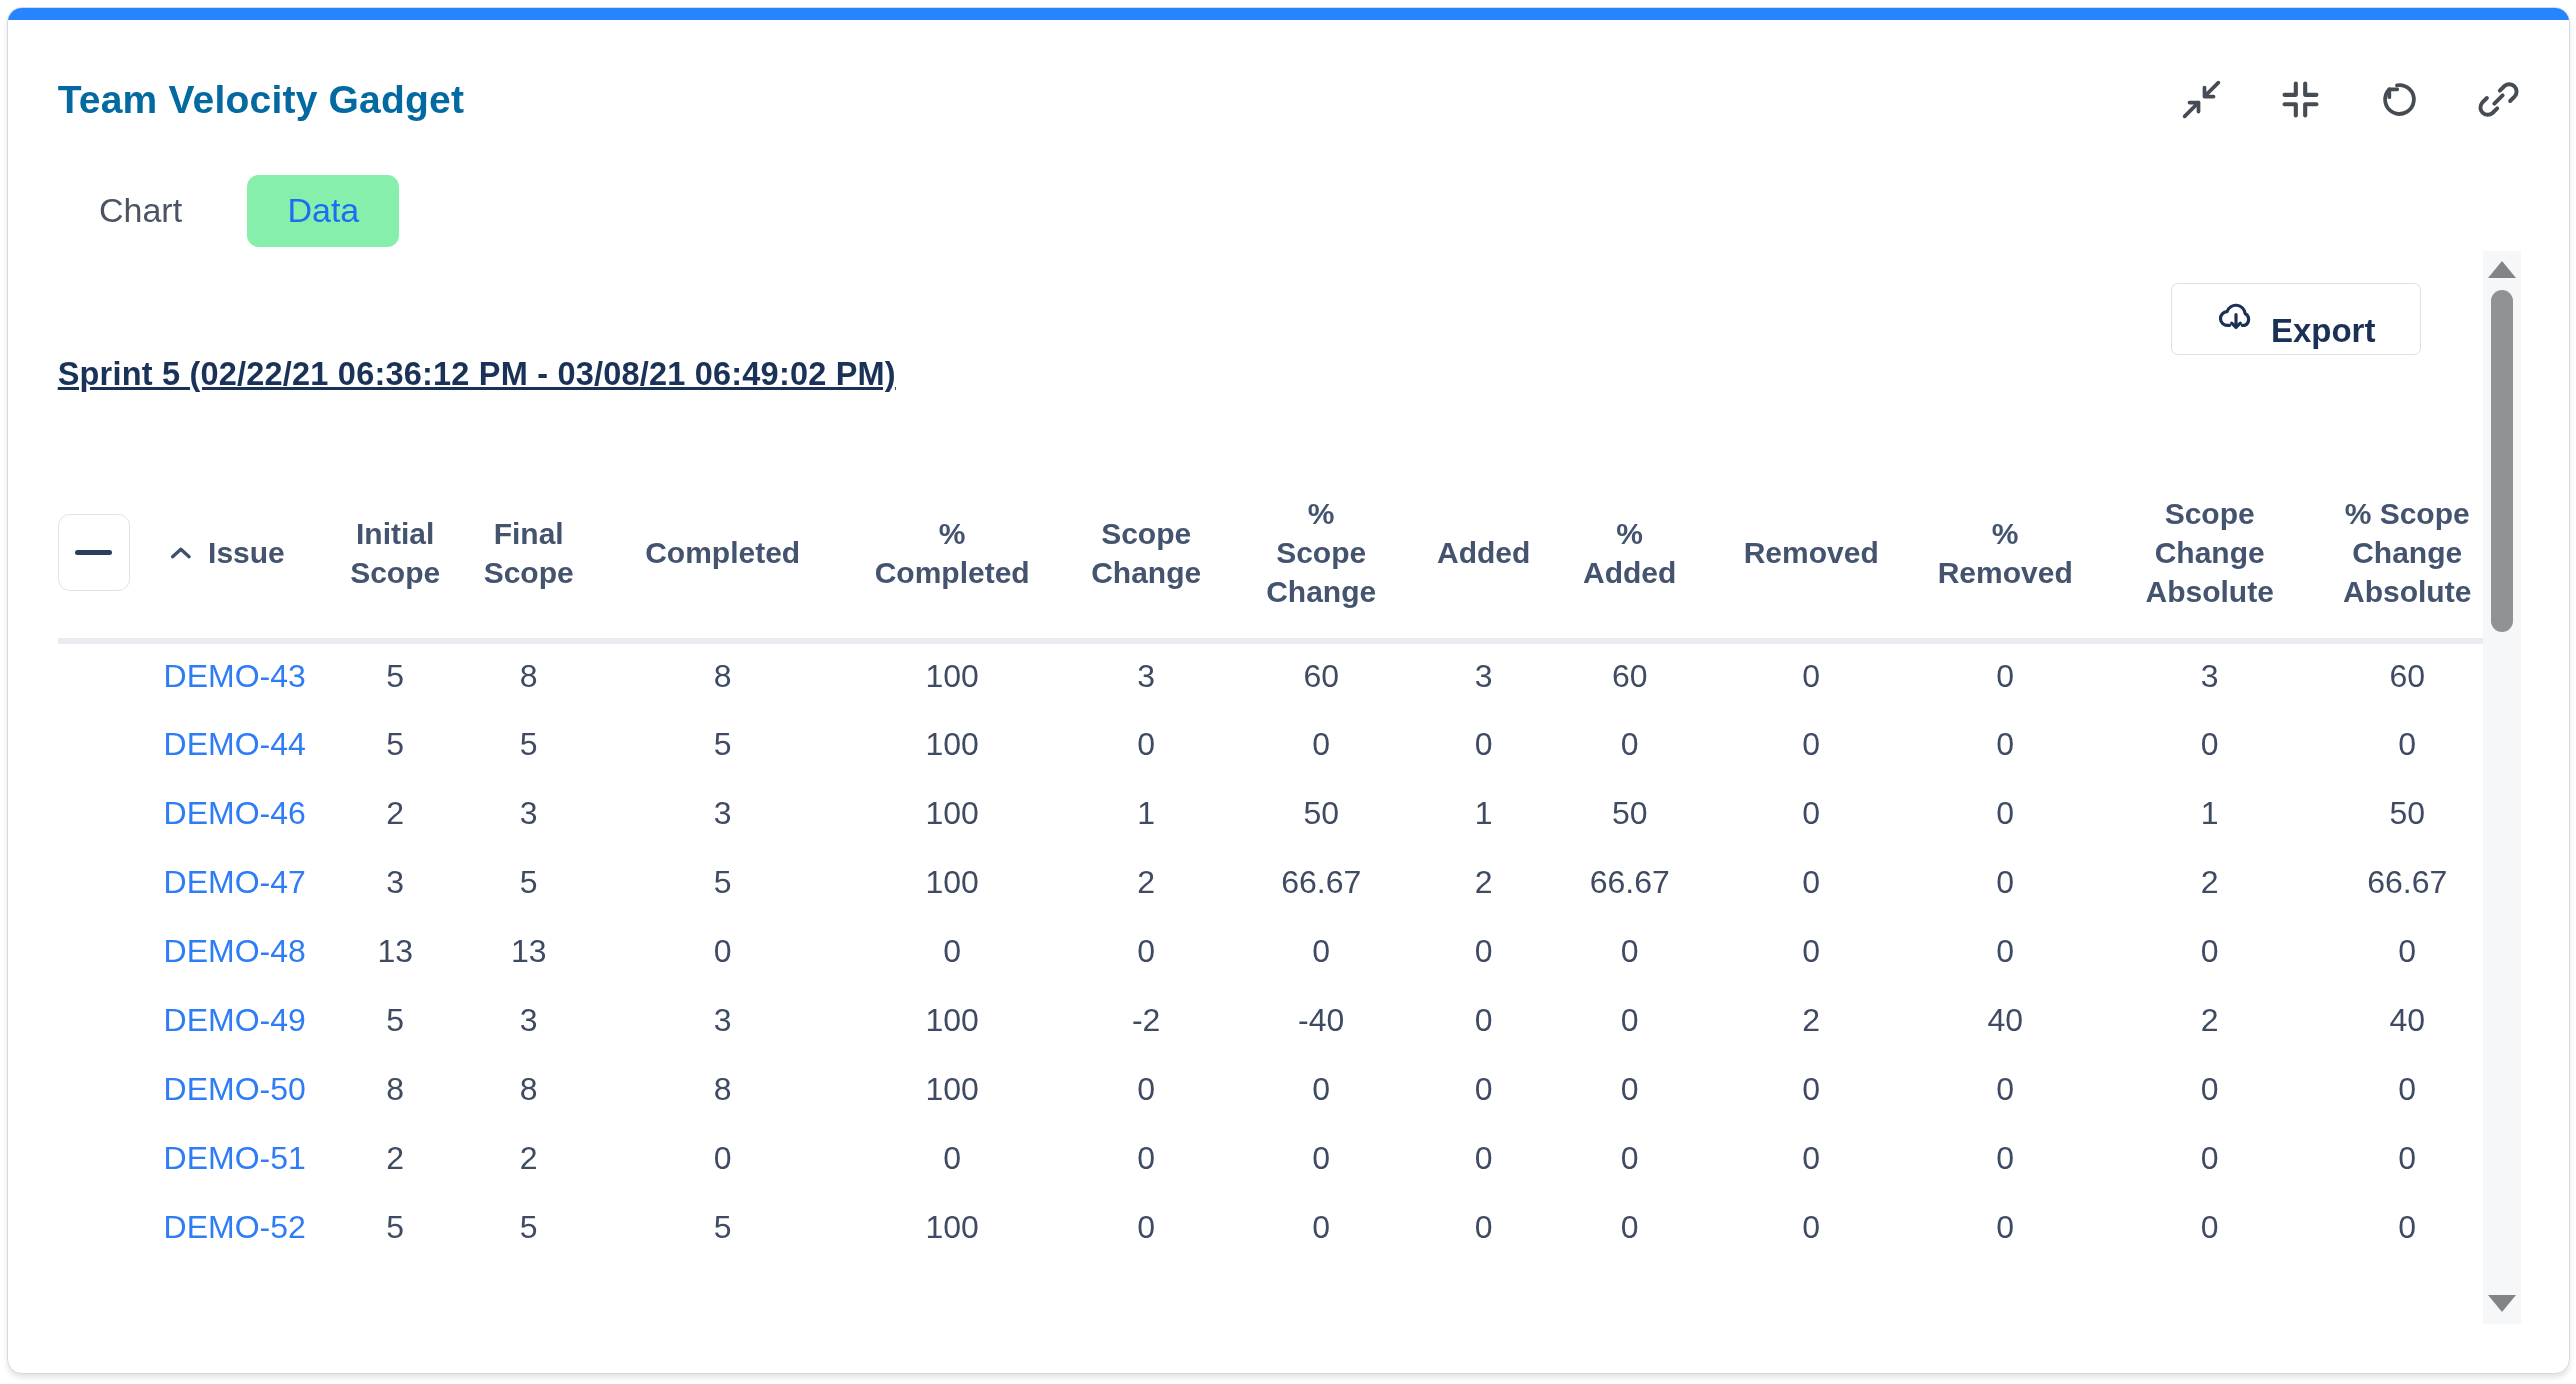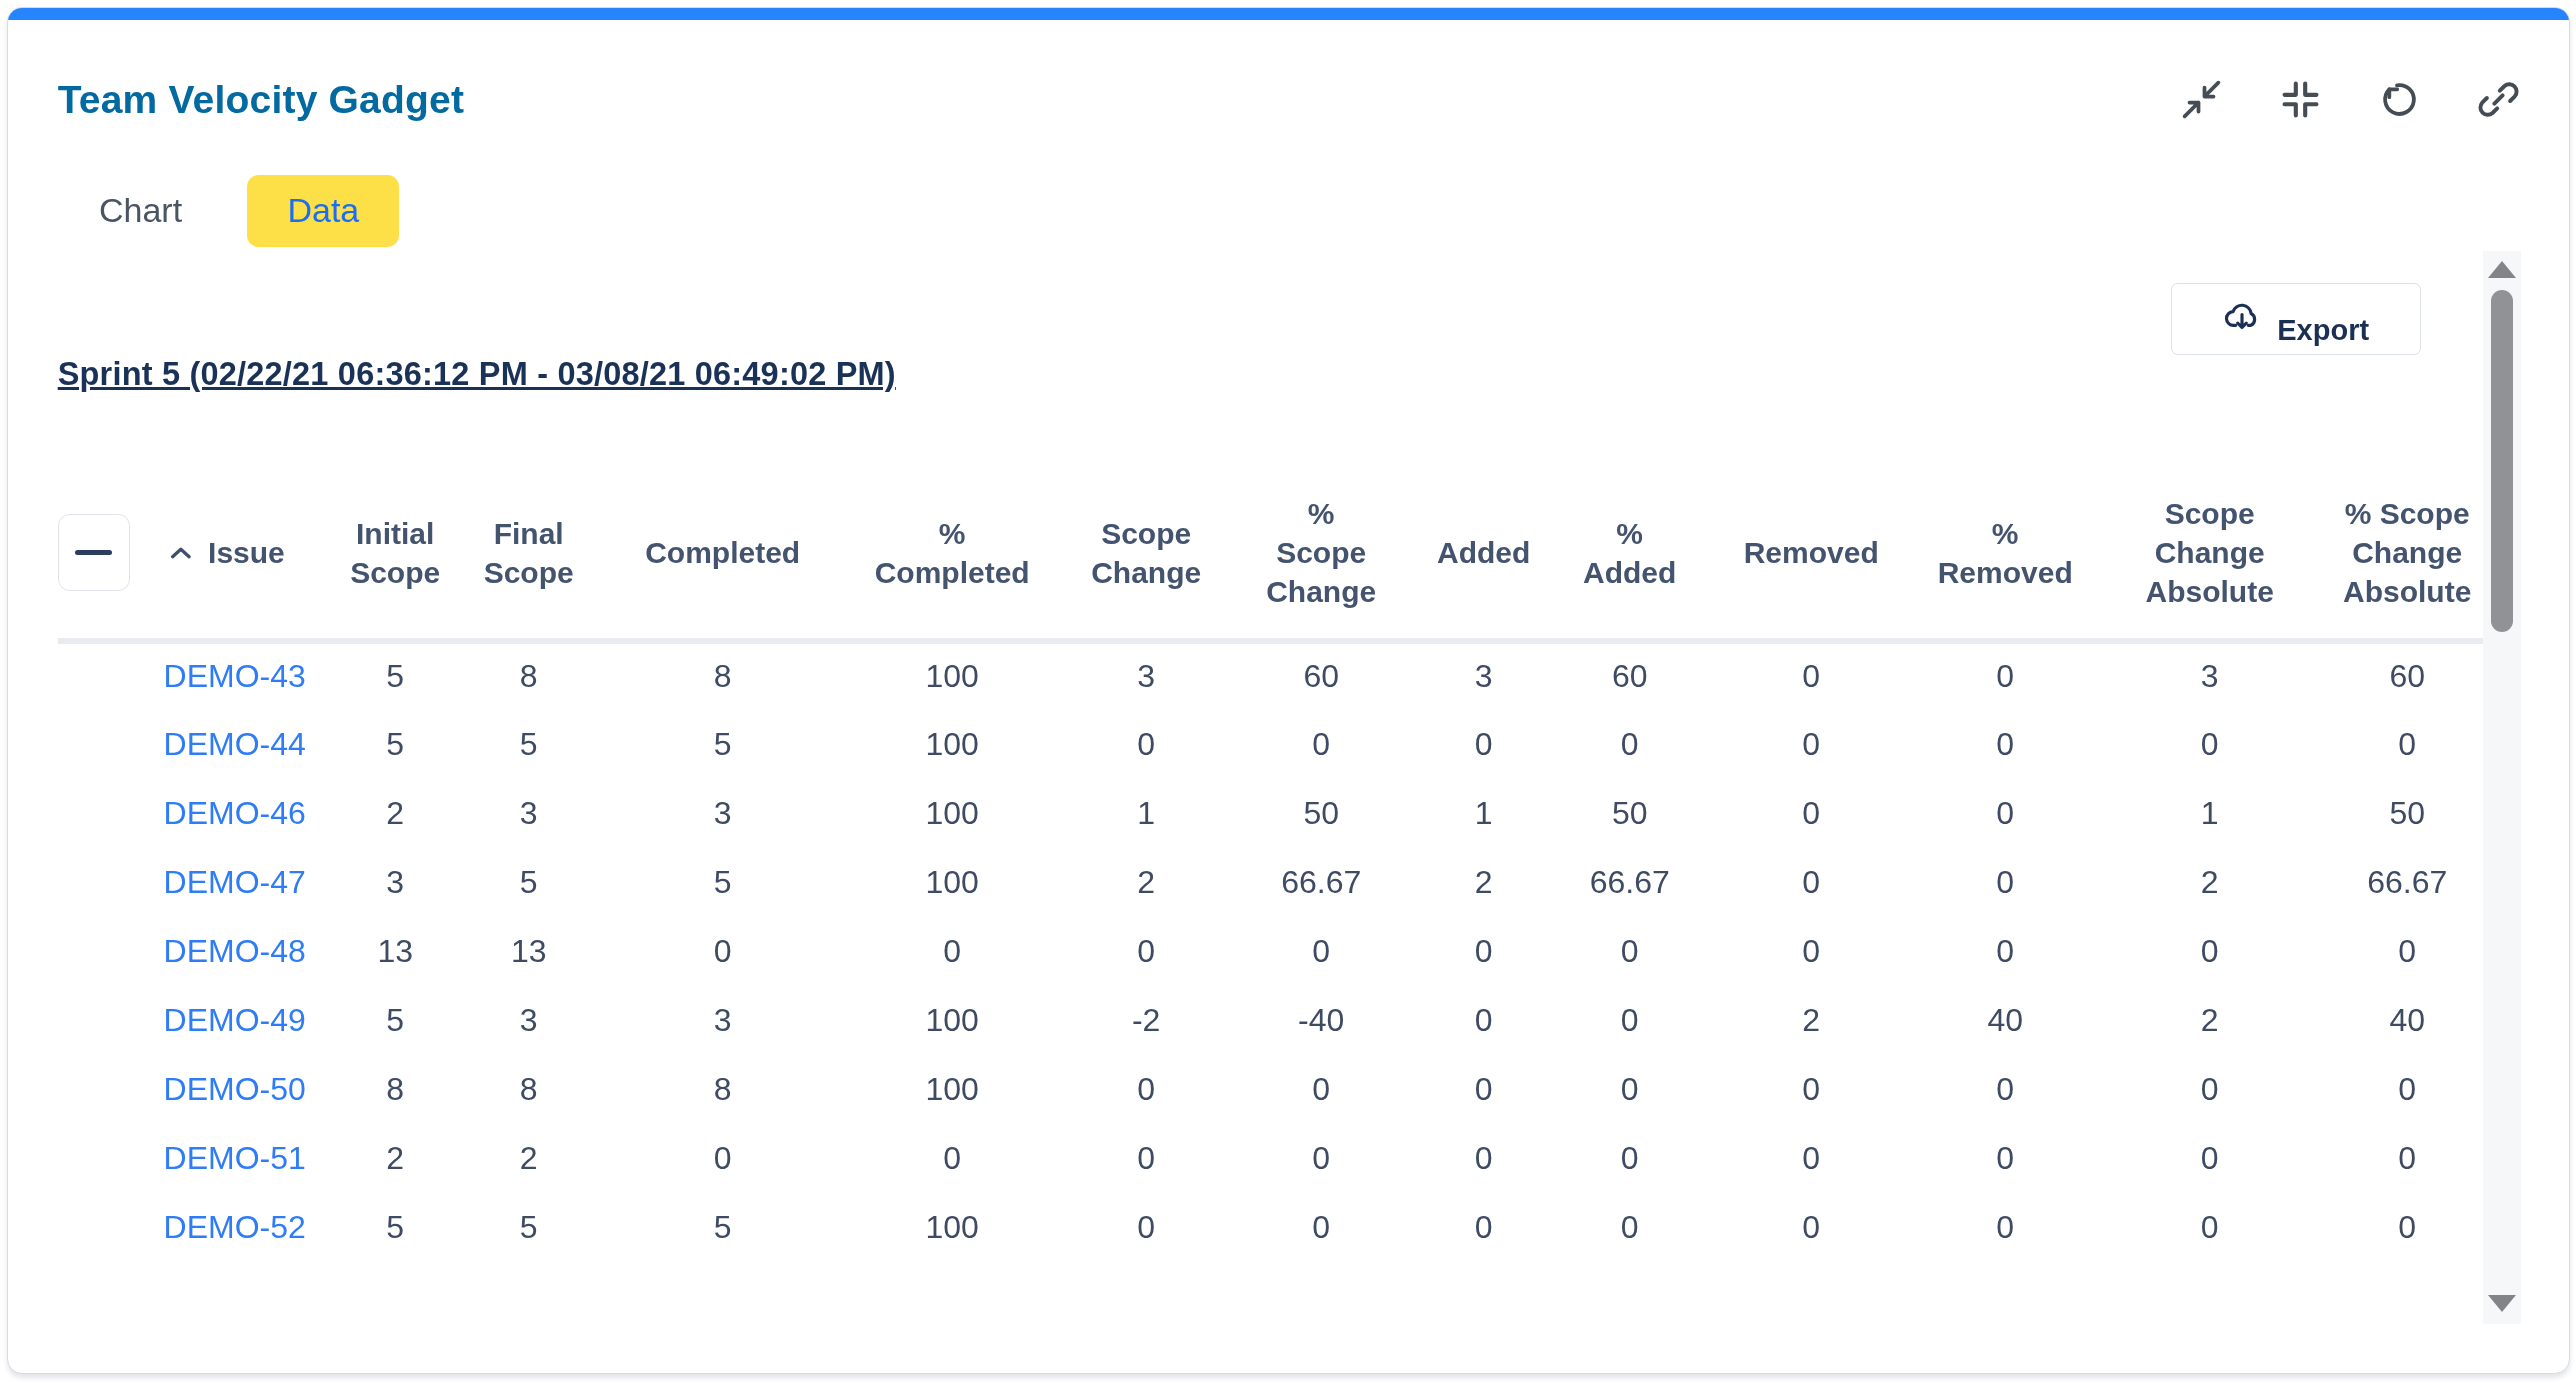--- a/index.html
+++ b/index.html
@@ -15,29 +15,29 @@
   .gadget-title { position:absolute; left:50px; top:70px; font-size:39px; font-weight:700;
                   color:#0369a1; letter-spacing:0.2px; }
   .toolbar { position:absolute; top:68px; right:47px; display:flex; gap:52px; align-items:center; }
   .tool-btn { width:47px; height:47px; display:flex; align-items:center; justify-content:center;
               background:none; border:none; cursor:pointer; color:#454c54; }
   .tool-btn svg { width:45px; height:45px; }
 
   
   .tabs { position:absolute; left:83px; top:167px; display:flex; align-items:center; gap:57px; }
   .tab { font-size:34px; color:#4a5462; cursor:pointer; padding:16.7px 8.3px; border-radius:11.7px; }
-  .tab.active { color:#1b6ef3; background:#fde047; padding:16.7px 40px; }
+  .tab.active { color:#1b6ef3; background:#86efac; padding:16.7px 40px; }
 
   
   .export-btn { position:absolute; top:275px; right:148px; width:250px; height:72px;
                 background:#fff; border:1.7px solid #dce1e8; border-radius:6.7px;
                 display:flex; align-items:center; justify-content:center; gap:15px;
                 cursor:pointer; color:#1b3055; }
   .export-btn svg { width:40px; height:40px; }
-  .export-label { font-size:29px; font-weight:700; color:#1b3055;margin-top:24px; }
+  .export-label { font-size:33px; font-weight:700; color:#1b3055;margin-top:24px; }
 
   
   .sprint-title { position:absolute; left:50px; top:348px; font-size:32.5px; font-weight:700;
                   color:#1a3258; letter-spacing:0.2px;text-decoration:underline; }
 
   
   .tbl-wrap { position:absolute; left:50px; top:460px; width:2427px; }
   table { table-layout:fixed; width:2425px; border-collapse:collapse; }
   thead th { height:148px; vertical-align:middle; text-align:center;
              font-size:30px; font-weight:700; color:#44546f; line-height:1.3;

